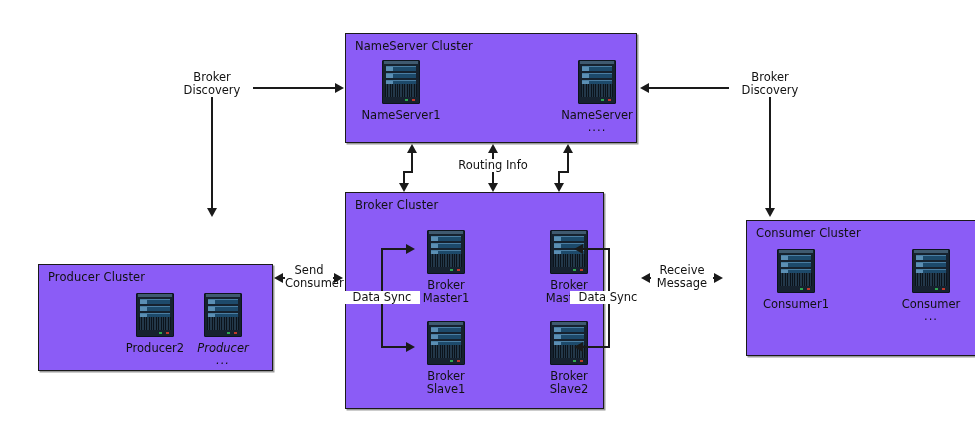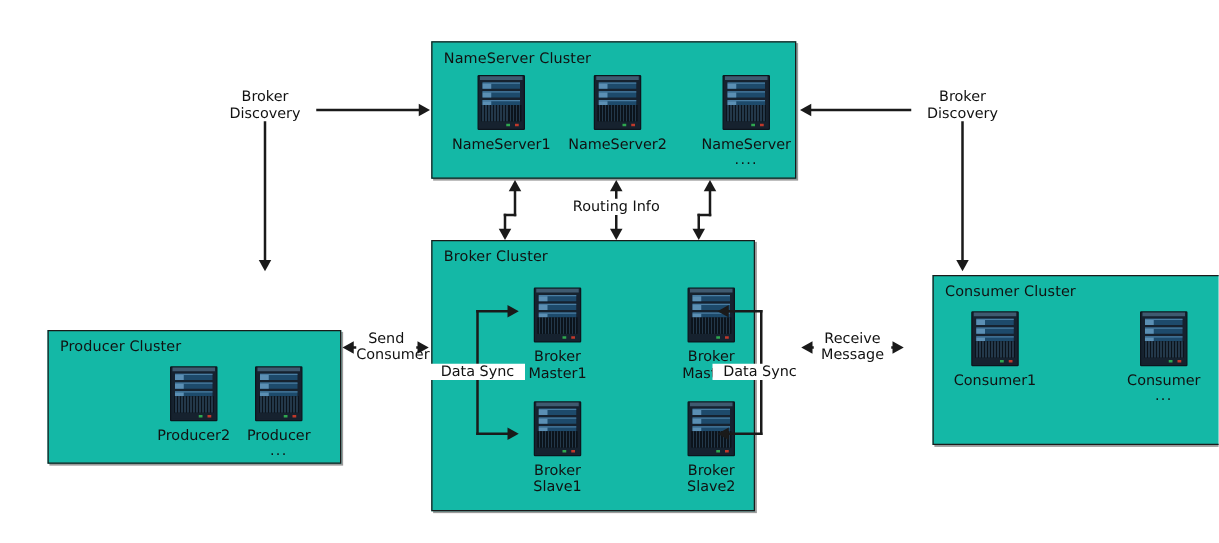--- a/index.html
+++ b/index.html
@@ -12,21 +12,21 @@
     width:975px;
     height:434px;
     background:#ffffff;
     overflow:hidden;
   }
 
   
   .cluster{
     position:absolute;
     border:1.6px solid #1a1a1a;
-    background:#14b8a6;
+    background:#8b5cf6;
     box-sizing:border-box;
     box-shadow:1.5px 1.5px 0 0 #9a9a9a;
   }
   .cluster-title{
     position:absolute;
     top:5px;
     left:9px;
     font-size:11.5px;
     color:#111111;
     white-space:nowrap;
@@ -134,42 +134,20 @@
           </div>
         <div class="vents"></div>
           <div class="base"></div>
         <div class="led green"></div>
           <div class="led red"></div>
       </div>
       <div class="node-label">NameServer1</div>
       <div class="node-ellipsis"></div>
     </div>
 
-    <div class="node" style="left:105px;top:26px;">
-      <div class="node-icon">
-        <div class="top-edge"></div>
-        <div class="bars">
-            <div class="bar">
-              <i></i>
-            </div>
-            <div class="bar">
-              <i></i>
-            </div>
-            <div class="bar">
-              <i></i>
-            </div>
-          </div>
-        <div class="vents"></div>
-          <div class="base"></div>
-        <div class="led green"></div>
-          <div class="led red"></div>
-      </div>
-      <div class="node-label">NameServer2</div>
-      <div class="node-ellipsis"></div>
-    </div>
 
     <div class="node" style="left:208px;top:26px;">
       <div class="node-icon">
         <div class="top-edge"></div>
         <div class="bars">
             <div class="bar">
               <i></i>
             </div>
             <div class="bar">
               <i></i>
@@ -318,21 +296,21 @@
           </div>
         <div class="vents"></div>
           <div class="base"></div>
         <div class="led green"></div>
           <div class="led red"></div>
       </div>
       <div class="node-label">Producer2</div>
       <div class="node-ellipsis"></div>
     </div>
 
-    <div class="node" style="left:141px;top:28px;">
+    <div class="node" style="left:141px;top:28px;font-style:italic;">
       <div class="node-icon">
         <div class="top-edge"></div>
         <div class="bars">
             <div class="bar">
               <i></i>
             </div>
             <div class="bar">
               <i></i>
             </div>
             <div class="bar">

